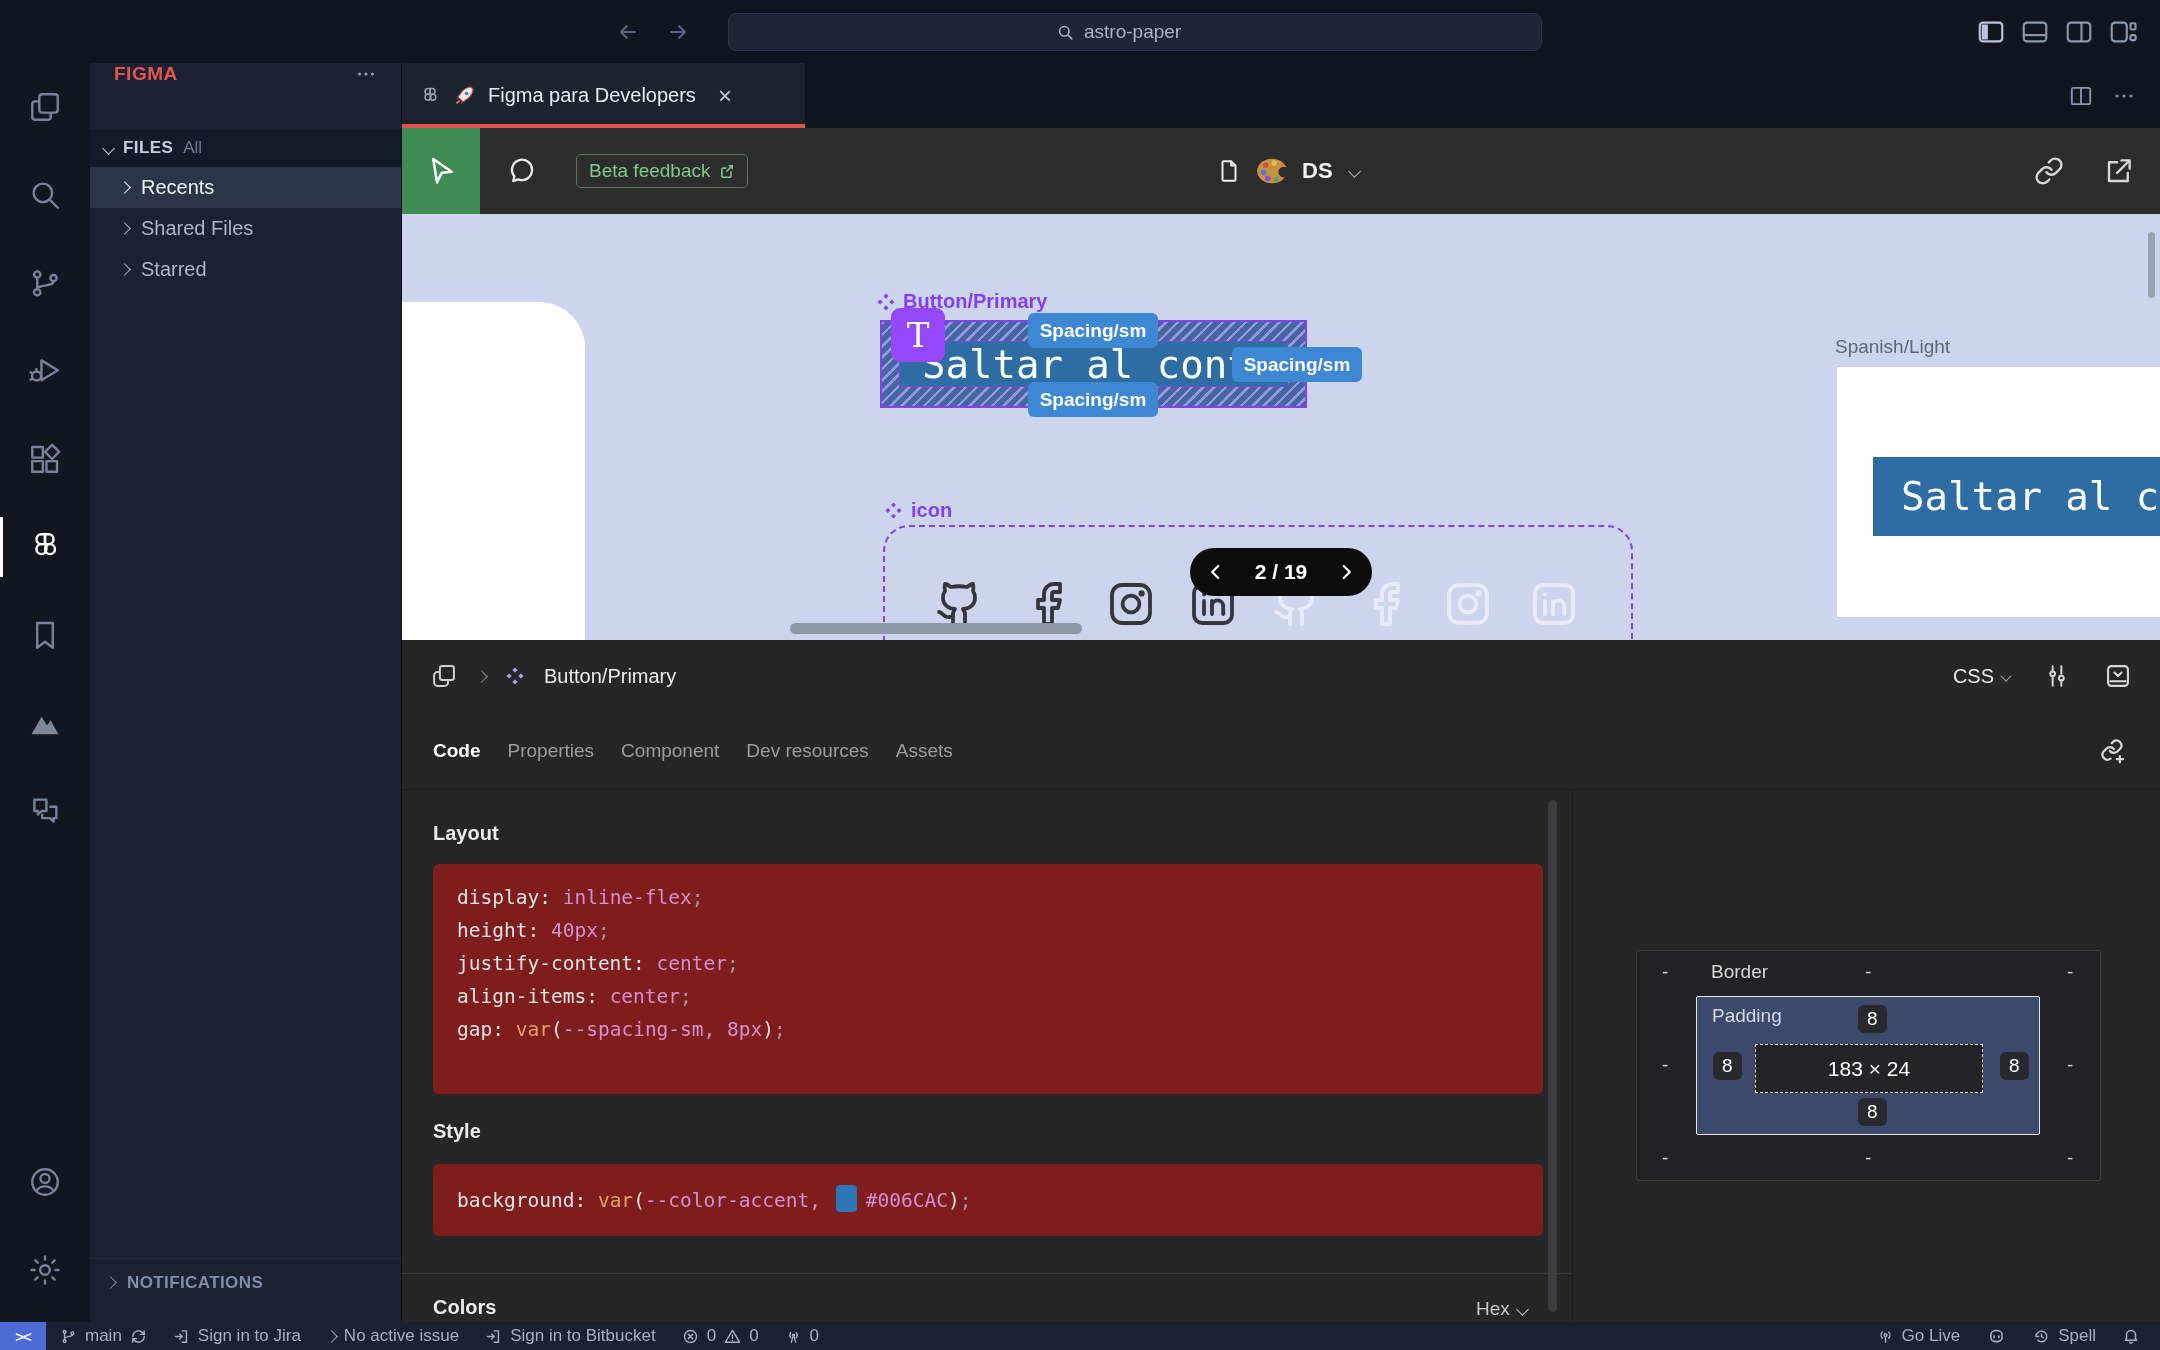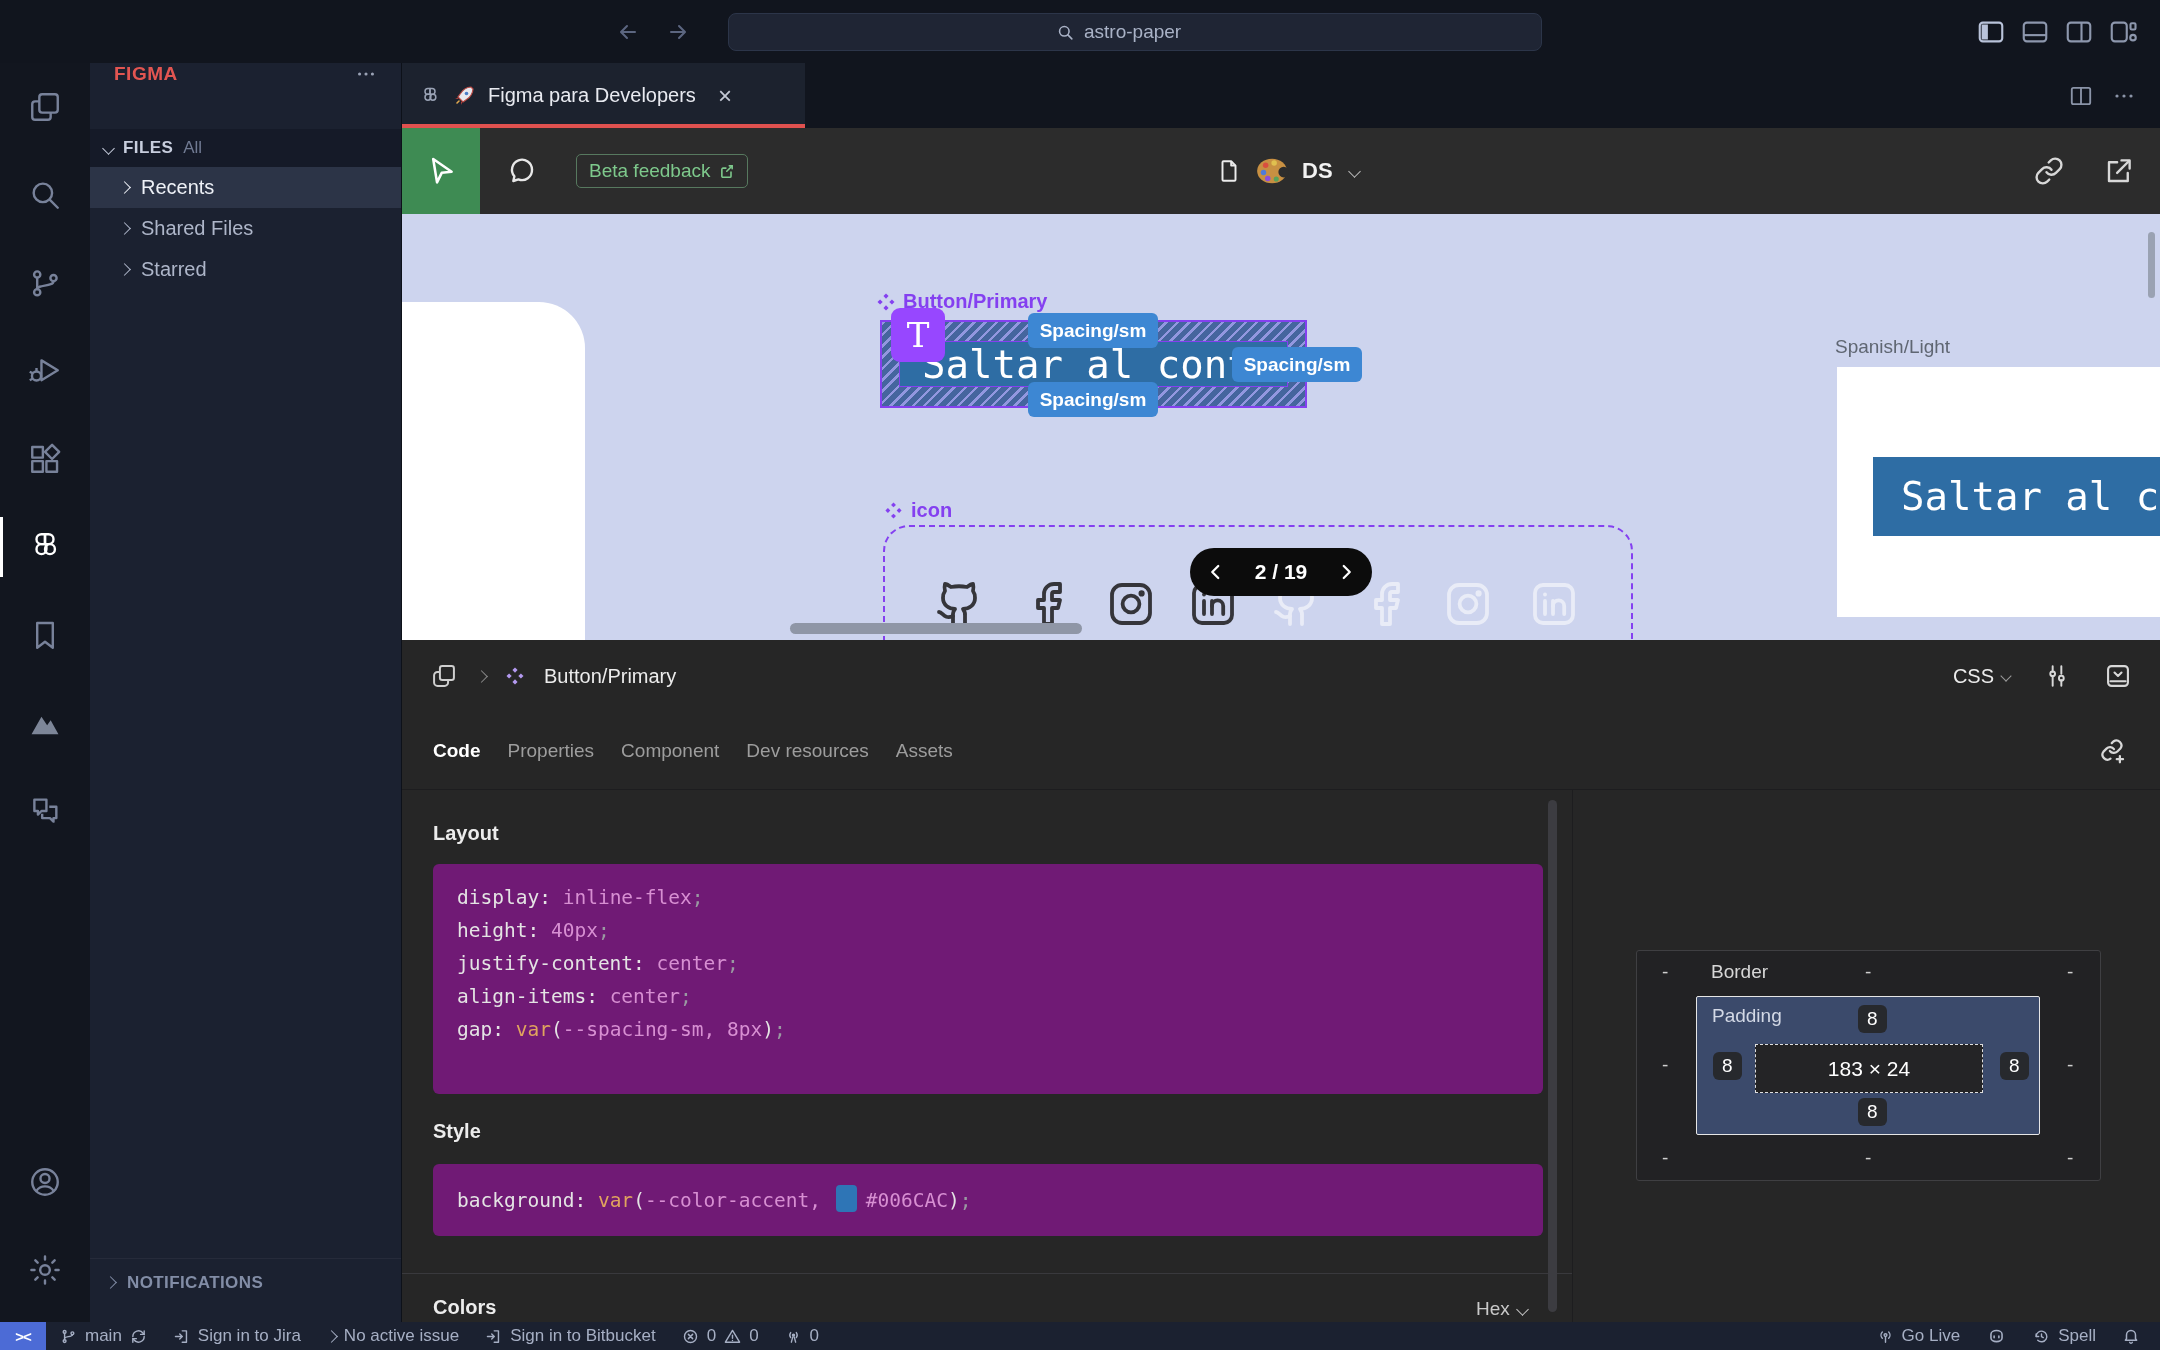--- a/index.html
+++ b/index.html
@@ -104,21 +104,21 @@
   .ph-right { position:absolute; right:28px; display:flex; align-items:center; gap:34px; }
   .css-dd { display:flex; align-items:center; gap:8px; color:#ececec; font-size:20px; }
   .css-dd .chev { color:#9a9a9a; width:8px; height:8px; }
   .panel-tabs { height:78px; display:flex; align-items:center; gap:27px; padding-left:31px; border-bottom:1px solid #1d1d1f; position:relative; }
   .ptab { font-size:19px; color:#9d9d9d; }
   .ptab.active { color:#ffffff; font-weight:bold; }
   .ptab-action { position:absolute; right:32px; color:#d8d8d8; }
   .panel-content { position:absolute; top:150px; left:0; right:0; bottom:0; }
   .left-col { position:absolute; left:0; top:0; width:1170px; bottom:0; }
   .sec-title { position:absolute; left:31px; color:#ececec; font-size:20px; font-weight:bold; }
-  .code-block { position:absolute; left:31px; width:1110px; background:#701a75; border-radius:6px;
+  .code-block { position:absolute; left:31px; width:1110px; background:#7f1d1d; border-radius:6px;
     font-family:"DejaVu Sans Mono", monospace; font-size:19.5px; padding:17px 0 0 24px; }
   .code-line { white-space:pre; line-height:33px; }
   .tok.prop { color:#e4e4e4; } .tok.punc { color:#e4e4e4; }
   .tok.val { color:#d78fd2; } .tok.fn { color:#e0a45e; } .tok.end { color:#9a9aa2; }
   .swatch { display:inline-block; width:21px; height:27px; border-radius:4px; vertical-align:-5px; margin:0 9px 0 3px; }
   .lc-divider { position:absolute; left:0; top:483px; width:1170px; height:1px; background:#39393d; }
   .hex-dd { position:absolute; left:1074px; top:508px; display:flex; align-items:center; gap:8px; color:#c9c9c9; font-size:19px; }
   .lc-scroll { position:absolute; left:1146px; top:10px; width:9px; height:512px; background:#3c3c41; border-radius:5px; }
   .right-col { position:absolute; left:1170px; top:0; right:0; bottom:0; border-left:1px solid #1d1d1f; }
   .boxmodel { position:absolute; left:63px; top:160px; width:465px; height:231px; background:#222224; border:1px solid #3f3f42; border-radius:3px; }

